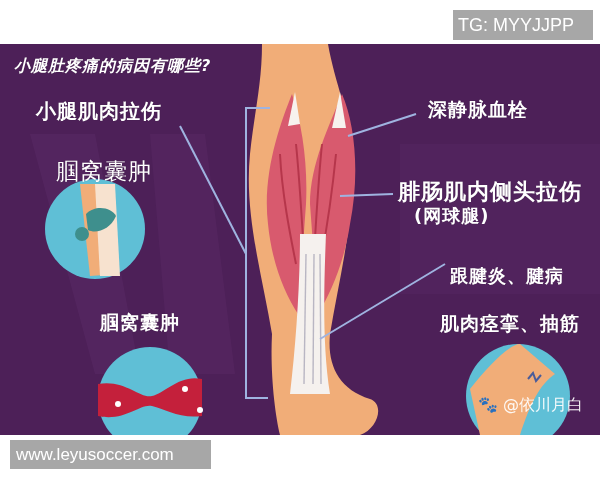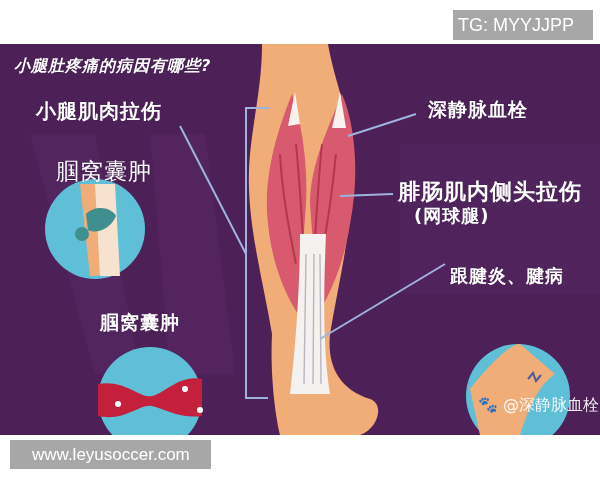--- a/index.html
+++ b/index.html
@@ -1,19 +1,19 @@
 <!DOCTYPE html>
 <html><head>
 <meta charset="utf-8">
 <style>
   html,body{margin:0;padding:0;}
   body{width:600px;height:480px;background:#ffffff;position:relative;overflow:hidden;font-family:"DejaVu Sans",sans-serif;}
   .badge{position:absolute;background:#a7a7a7;color:#ffffff;font-family:"Liberation Sans",sans-serif;display:flex;align-items:center;}
   .badge-tg{left:453px;top:10px;width:140px;height:30px;font-size:18px;padding-left:5px;box-sizing:border-box;}
-  .badge-site{left:10px;top:440px;width:201px;height:29px;font-size:17px;padding-left:22px;box-sizing:border-box;}
+  .badge-site{left:10px;top:440px;width:201px;height:29px;font-size:17px;padding-left:6px;box-sizing:border-box;}
   .poster{position:absolute;left:0;top:44px;width:600px;height:391px;background:#4d2058;overflow:hidden;}
   .poster svg{position:absolute;left:0;top:0;}
   .txt{position:absolute;color:#ffffff;font-weight:bold;white-space:nowrap;letter-spacing:1px;text-shadow:0 0 1px rgba(0,0,0,.3);}
   .title{left:14px;top:12px;font-size:16px;font-style:italic;}
   .l-strain{left:36px;top:54px;font-size:20px;}
   .l-cyst{left:56px;top:112px;font-size:23px;font-weight:normal;}
   .l-dvt{left:100px;top:266px;font-size:19px;}
   .l-rupture{left:428px;top:53px;font-size:19px;}
   .l-tennis{left:398px;top:133px;font-size:22px;}
   .l-tennis2{left:414px;top:160px;font-size:18px;}
@@ -79,16 +79,17 @@
   </svg>
 
   <div class="txt title">小腿肚疼痛的病因有哪些?</div>
   <div class="txt l-strain">小腿肌肉拉伤</div>
   <div class="txt l-cyst">腘窝囊肿</div>
   <div class="txt l-dvt">腘窝囊肿</div>
   <div class="txt l-rupture">深静脉血栓</div>
   <div class="txt l-tennis">腓肠肌内侧头拉伤</div>
   <div class="txt l-tennis2">(网球腿)</div>
   <div class="txt l-achilles">跟腱炎、腱病</div>
-  <div class="credit"><span>🐾</span> <span>@深静脉血栓</span></div>
+  <div class="txt l-cramp">肌肉痉挛、抽筋</div>
+  <div class="credit"><span>🐾</span> <span>@依川月白</span></div>
 </div>
 
 <div class="badge badge-site">www.leyusoccer.com</div>
 
 </body></html>

